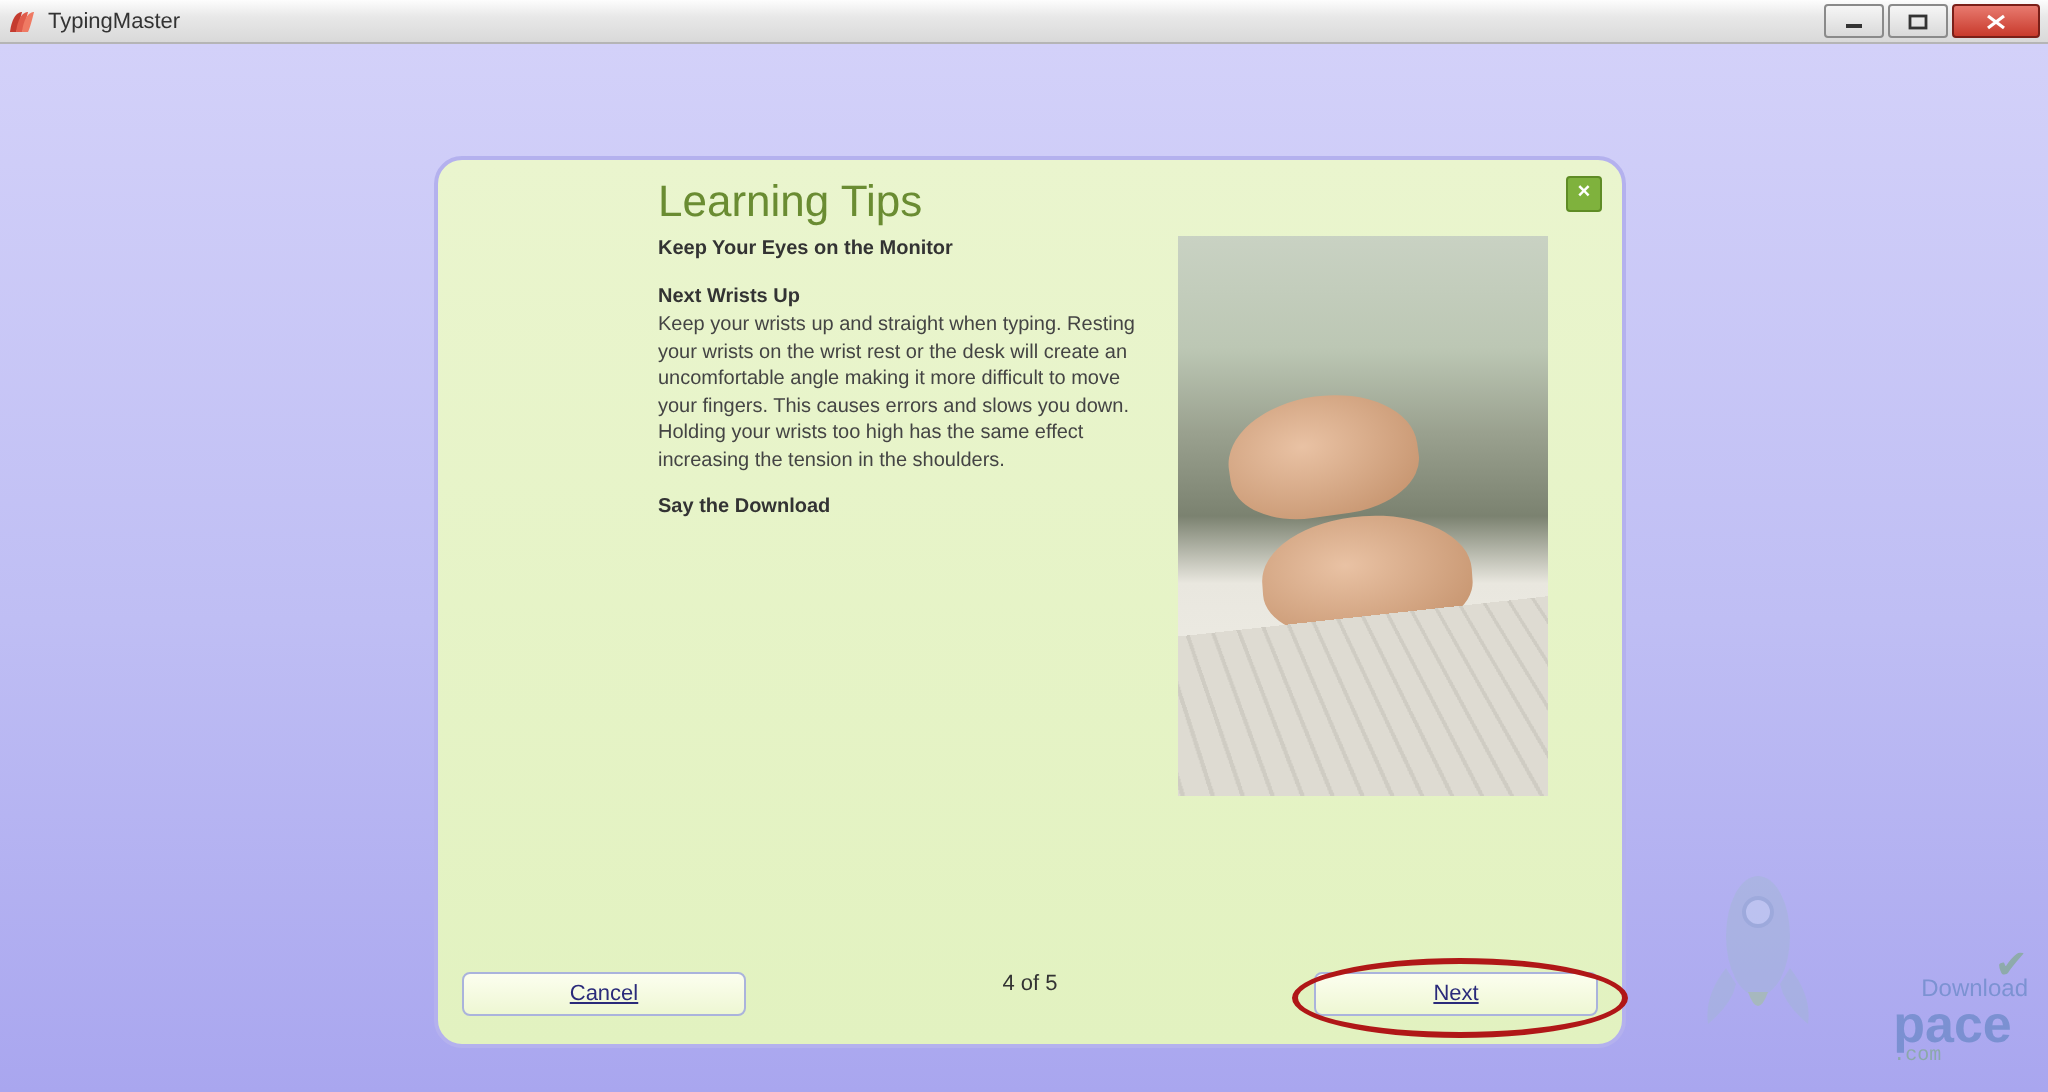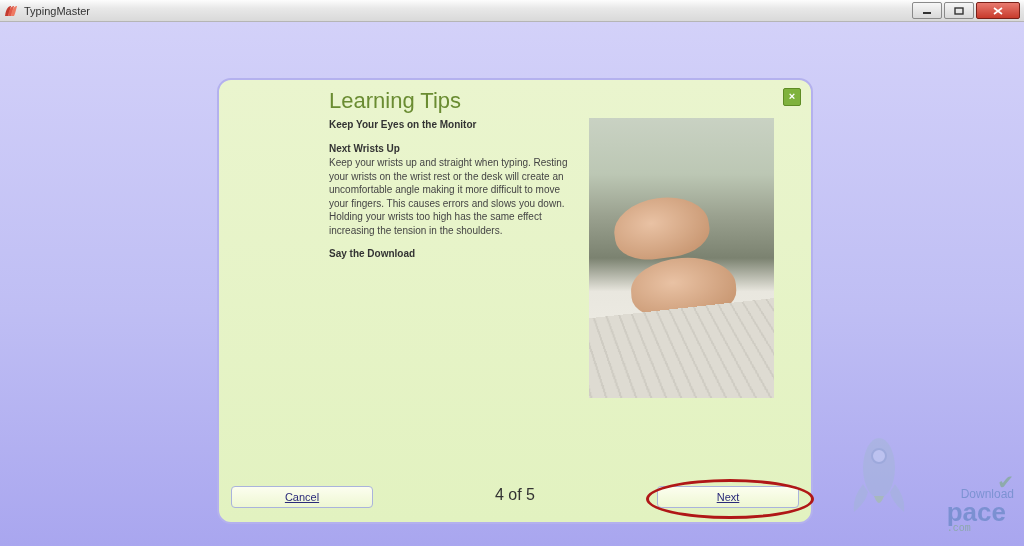--- a/index.html
+++ b/index.html
@@ -178,21 +178,21 @@
   font-size: 11px;
   color: #2a2a7a;
   display: flex;
   align-items: center;
   justify-content: center;
 }
 .btn .ul { text-decoration: underline; }
 .page-label {
   flex: 1;
   text-align: center;
-  font-size: 16px;
+  font-size: 11px;
   color: #333;
 }
 .next-wrap {
   position: relative;
 }
 .next-ring {
   position: absolute;
   left: -11px;
   top: -7px;
   width: 162px;

